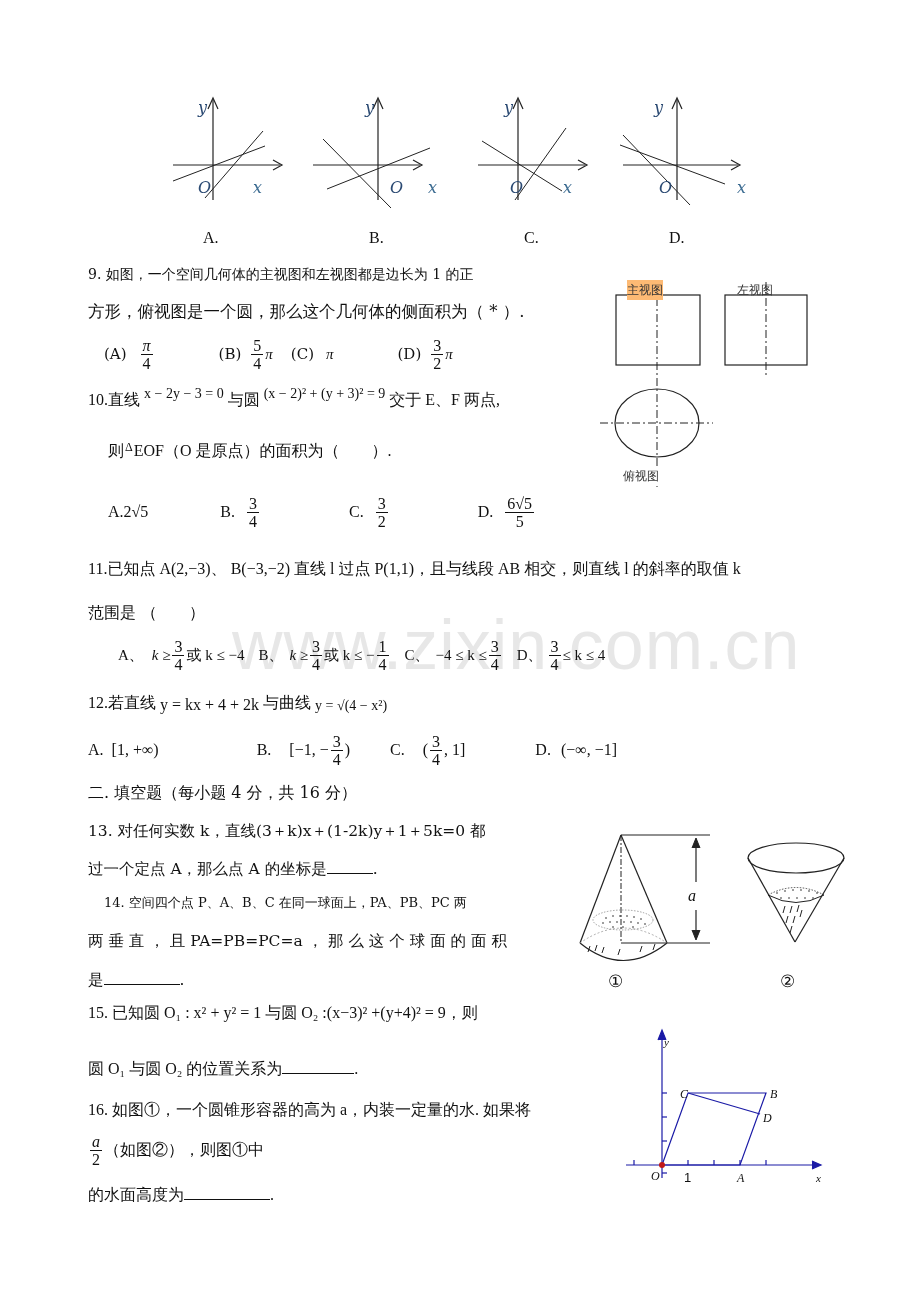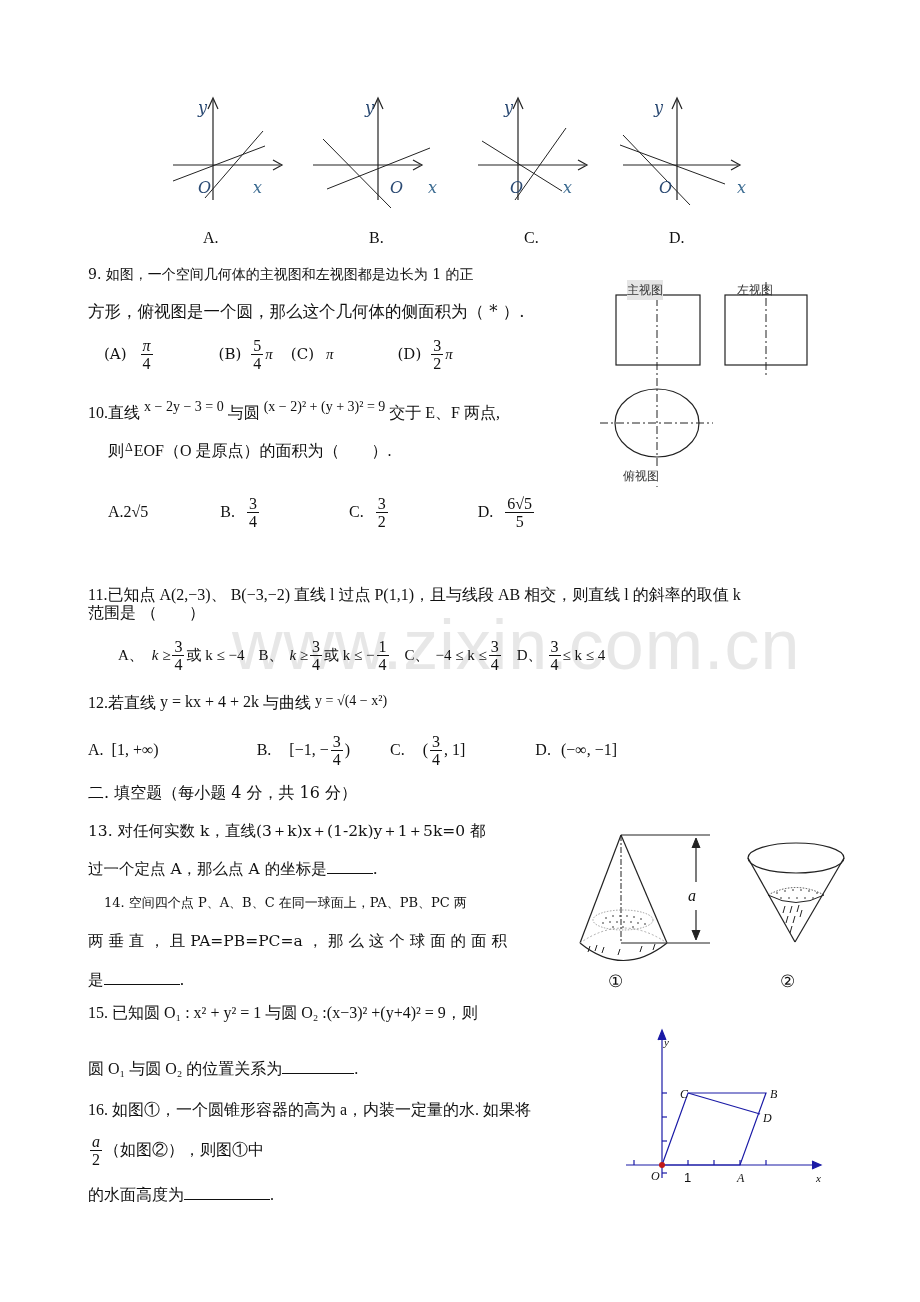--- a/index.html
+++ b/index.html
@@ -104,29 +104,29 @@
   </div>
 
   <svg width="230" height="210" style="left:598px;top:282px" viewBox="0 0 230 210">
     <rect x="18" y="13" width="84" height="70" fill="none" stroke="#222" stroke-width="1.2"></rect>
     <rect x="127" y="13" width="82" height="70" fill="none" stroke="#222" stroke-width="1.2"></rect>
     <line x1="59" y1="0" x2="59" y2="205" stroke="#222" stroke-width="1" stroke-dasharray="8,3,2,3"></line>
     <line x1="168" y1="0" x2="168" y2="95" stroke="#222" stroke-width="1" stroke-dasharray="8,3,2,3"></line>
     <ellipse cx="59" cy="141" rx="42" ry="34" fill="none" stroke="#222" stroke-width="1.2"></ellipse>
     <line x1="2" y1="141" x2="115" y2="141" stroke="#222" stroke-width="1" stroke-dasharray="8,3,2,3"></line>
   </svg>
-  <span class="txt" style="left:627px;top:280px;font-size:12px;color:#333;background:#e5e5e5">主视图</span>
+  <span class="txt" style="left:627px;top:280px;font-size:12px;color:#333;background:#fdba74">主视图</span>
   <span class="txt" style="left:737px;top:280px;font-size:12px;color:#333">左视图</span>
   <span class="txt" style="left:623px;top:466px;font-size:12px;color:#333;background:#fff">俯视图</span>
 </div>
 
 <div>
   <div class="abs serif" style="left:88px;top:388px;display:flex;align-items:center;white-space:nowrap;font-size:16px">
     <span>10.直线</span>
-    <span style="font-size:14px;margin:17px 4px;position:relative;top:-6px">x − 2y − 3 = 0</span>
+    <span style="font-size:14px;margin:4px 4px;position:relative;top:-6px">x − 2y − 3 = 0</span>
     <span>与圆</span>
     <span style="font-size:14px;margin:0 4px;position:relative;top:-6px">(x − 2)² + (y + 3)² = 9</span>
     <span>交于 E、F 两点,</span>
   </div>
   <div class="abs serif" style="left:108px;top:441px;display:flex;align-items:center;white-space:nowrap;font-size:16px">
     <span>则</span>
     <span style="font-size:12px;position:relative;top:-4px;margin:0 1px">Δ</span>
     <span>EOF（O 是原点）的面积为（　　）.</span>
   </div>
   <div class="abs serif" style="left:108px;top:490px;display:flex;align-items:center;height:44px;font-size:16px">
@@ -144,21 +144,21 @@
     </span>
     <span style="margin-left:88px">D.</span>
     <span class="frac" style="margin-left:12px">
       <span class="num">6√5</span>
       <span class="den">5</span>
     </span>
   </div>
 </div>
 
 <div>
-  <span class="txt serif" style="left:88px;top:585px;font-size:16px">11.已知点 A(2,−3)、 B(−3,−2) 直线 l 过点 P(1,1)，且与线段 AB 相交，则直线 l 的斜率的取值 k</span>
+  <span class="txt serif" style="left:88px;top:559px;font-size:16px">11.已知点 A(2,−3)、 B(−3,−2) 直线 l 过点 P(1,1)，且与线段 AB 相交，则直线 l 的斜率的取值 k</span>
   <span class="txt" style="left:88px;top:603px;font-size:16px">范围是 （　　）</span>
   <div class="abs serif" style="left:118px;top:633px;display:flex;align-items:center;height:44px;font-size:15px">
     <span>A、</span>
     <span class="it" style="margin-left:8px">k ≥</span>
     <span class="frac">
         <span class="num">3</span>
         <span class="den">4</span>
       </span>
     <span>或 k ≤ −4</span>
     <span style="margin-left:14px">B、</span>
@@ -181,21 +181,21 @@
     <span style="margin-left:14px">D、</span>
     <span class="frac" style="margin-left:6px">
         <span class="num">3</span>
         <span class="den">4</span>
       </span>
     <span>≤ k ≤ 4</span>
   </div>
 </div>
 
 <div>
-  <div class="abs serif" style="left:88px;top:693px;display:flex;align-items:flex-start;white-space:nowrap;font-size:16px">
+  <div class="abs serif" style="left:88px;top:693px;display:flex;align-items:flex-end;white-space:nowrap;font-size:16px">
     <span>12.若直线</span>
     <span style="margin:0 4px">y = kx + 4 + 2k</span>
     <span>与曲线</span>
     <span style="margin:0 4px;font-size:14px">y = √(4 − x²)</span>
   </div>
   <div class="abs serif" style="left:88px;top:728px;display:flex;align-items:center;height:44px;font-size:16px">
     <span>A.</span>
     <span style="margin-left:8px">[1, +∞)</span>
     <span style="margin-left:98px">B.</span>
     <span style="margin-left:18px">[−1, −</span>

